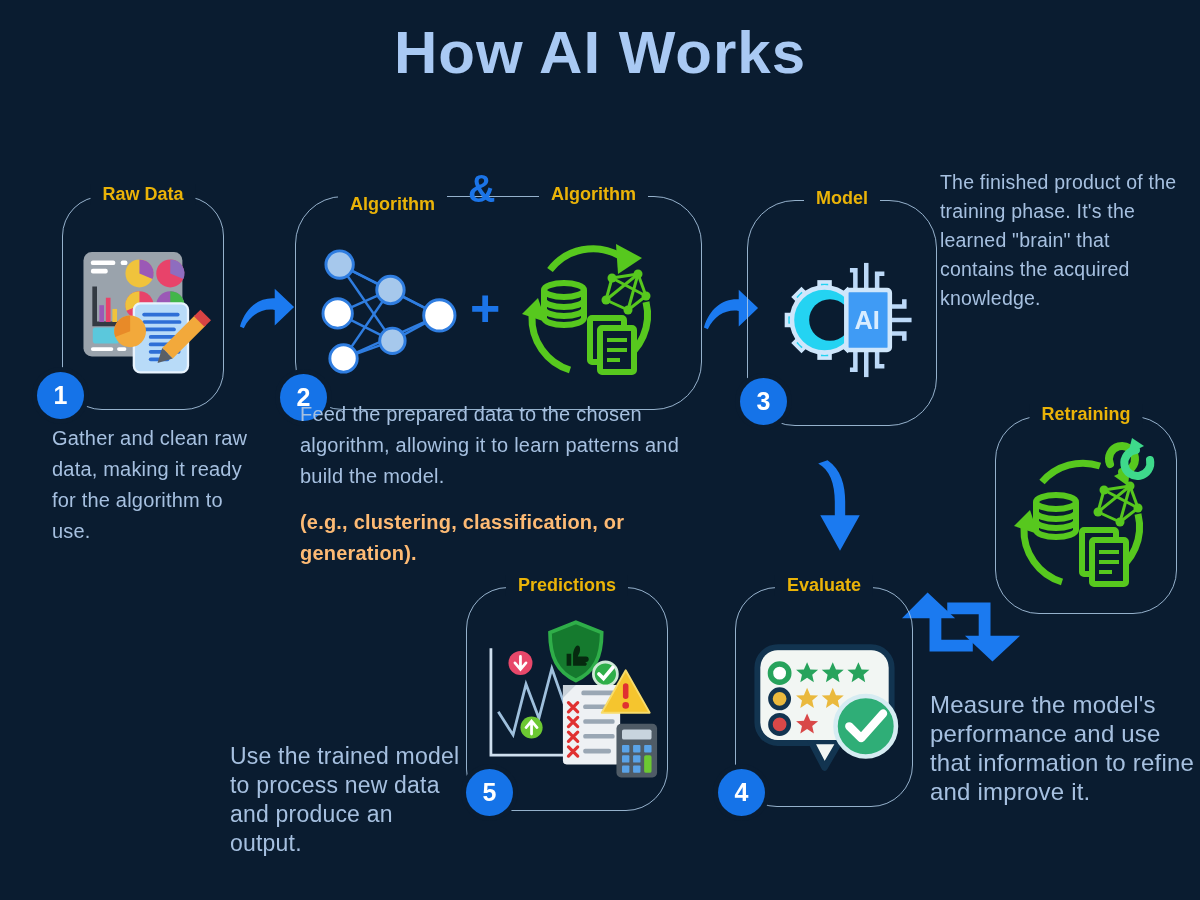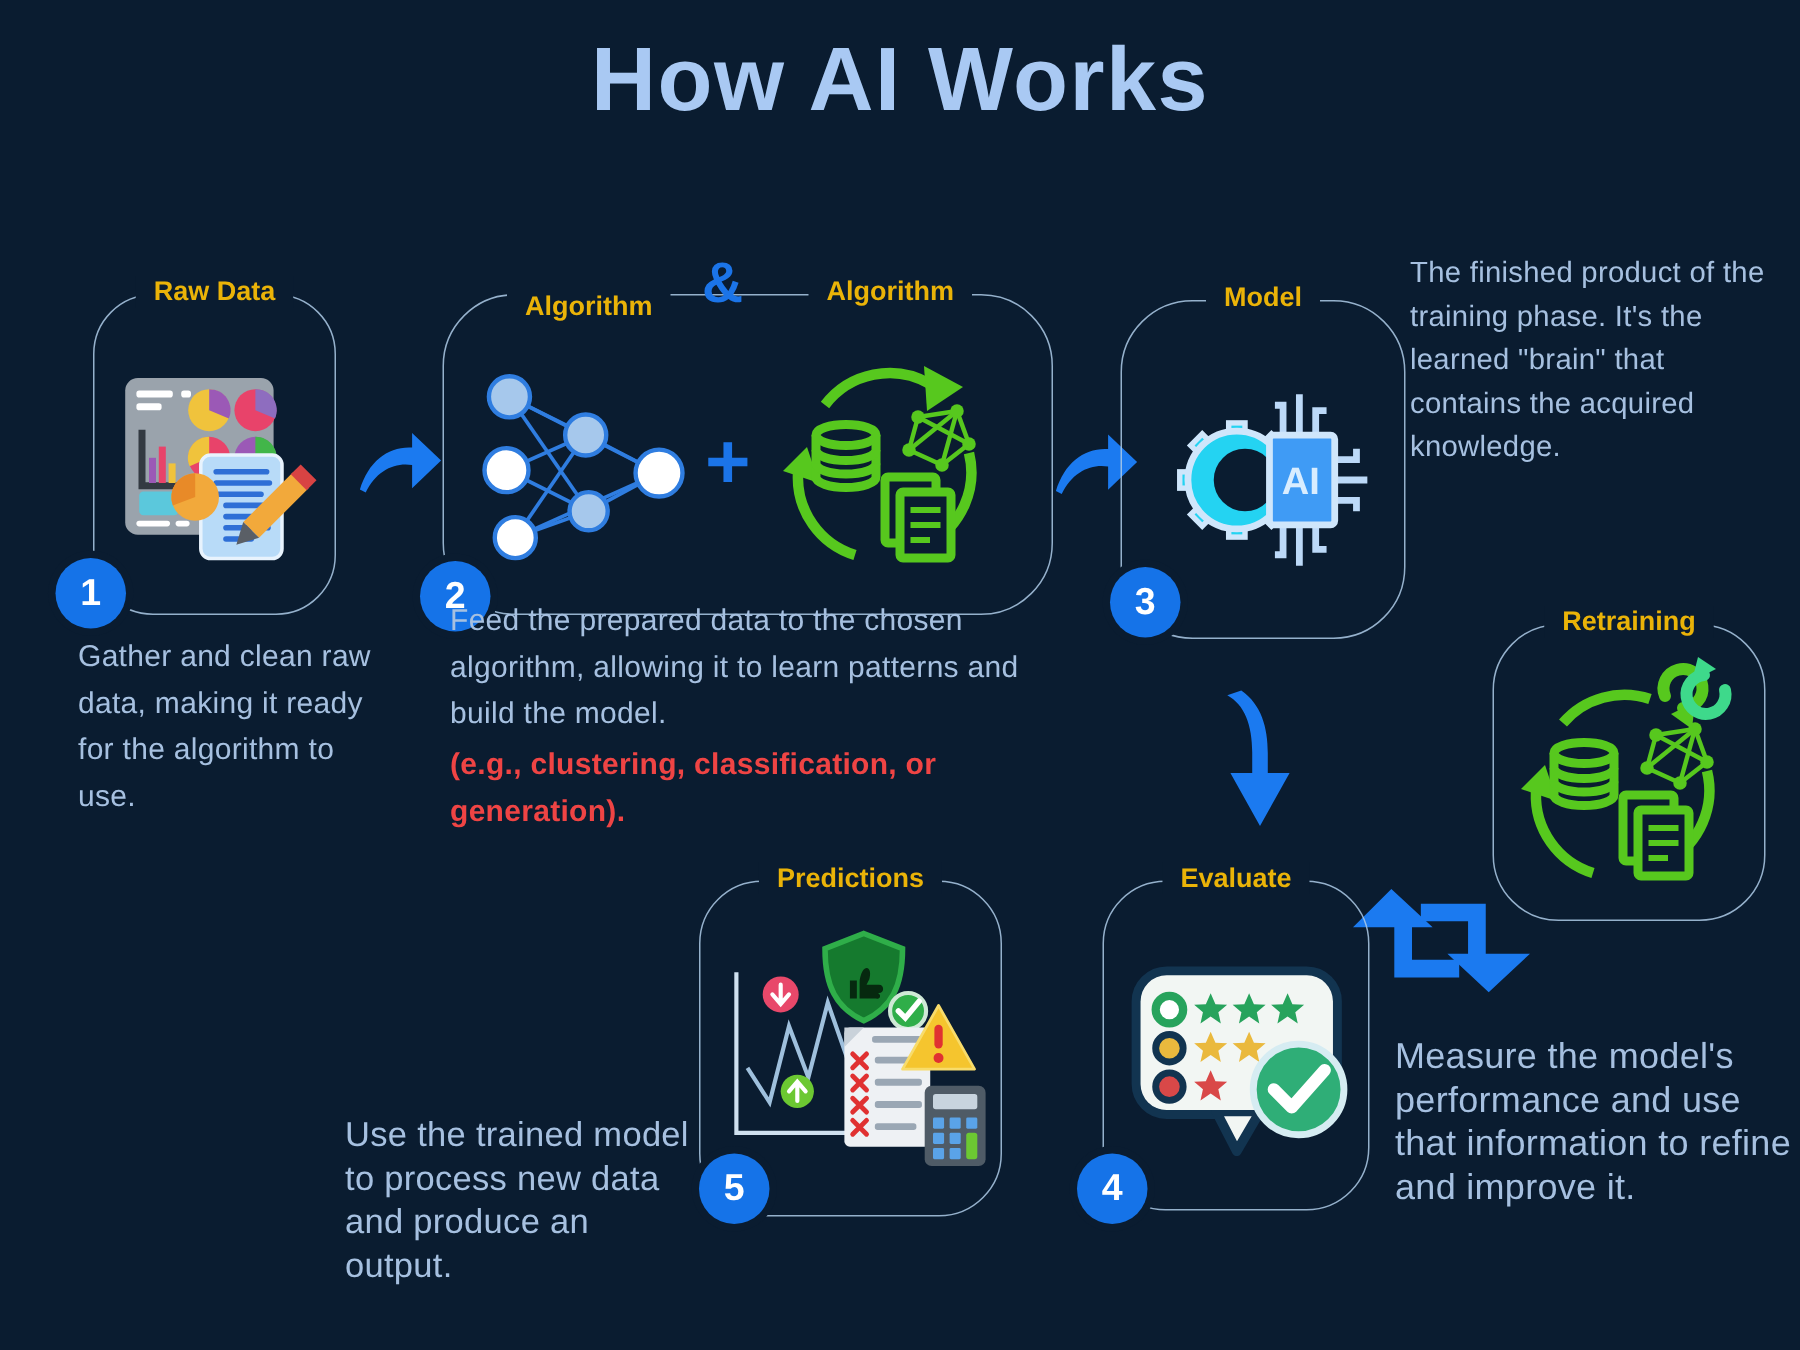--- a/index.html
+++ b/index.html
@@ -12,21 +12,21 @@
              background:#0a1c30;padding:0 12px;color:#eab308;font-weight:bold;
              font-size:18px;white-space:nowrap;}
   .box-label.fixed{transform:none;}
   .amp{position:absolute;top:-27px;background:transparent;color:#1b74e8;
        font-size:38px;font-weight:bold;line-height:38px;}
   .num{position:absolute;width:47px;height:47px;border-radius:50%;background:#1573e8;
        color:#fff;font-weight:bold;font-size:25px;display:flex;align-items:center;
        justify-content:center;box-shadow:0 0 0 5px #0a1c30;}
   .desc{position:absolute;color:#a6c0e0;font-size:20px;line-height:31px;letter-spacing:.2px;}
   .desc p{margin:0;}
-  .desc p.bold{margin-top:3px;font-weight:bold;color:#ef4444;}
+  .desc p.bold{margin-top:15px;font-weight:bold;color:#fdba74;}
   .icon-abs{position:absolute;}
   .plus{position:absolute;color:#1b74e8;font-size:52px;font-weight:bold;line-height:52px;}
   .flip{transform:scaleX(-1);}
 </style>
 </head>
 <body>
 
 <div class="canvas">
 
   <div class="title">How AI Works</div>

